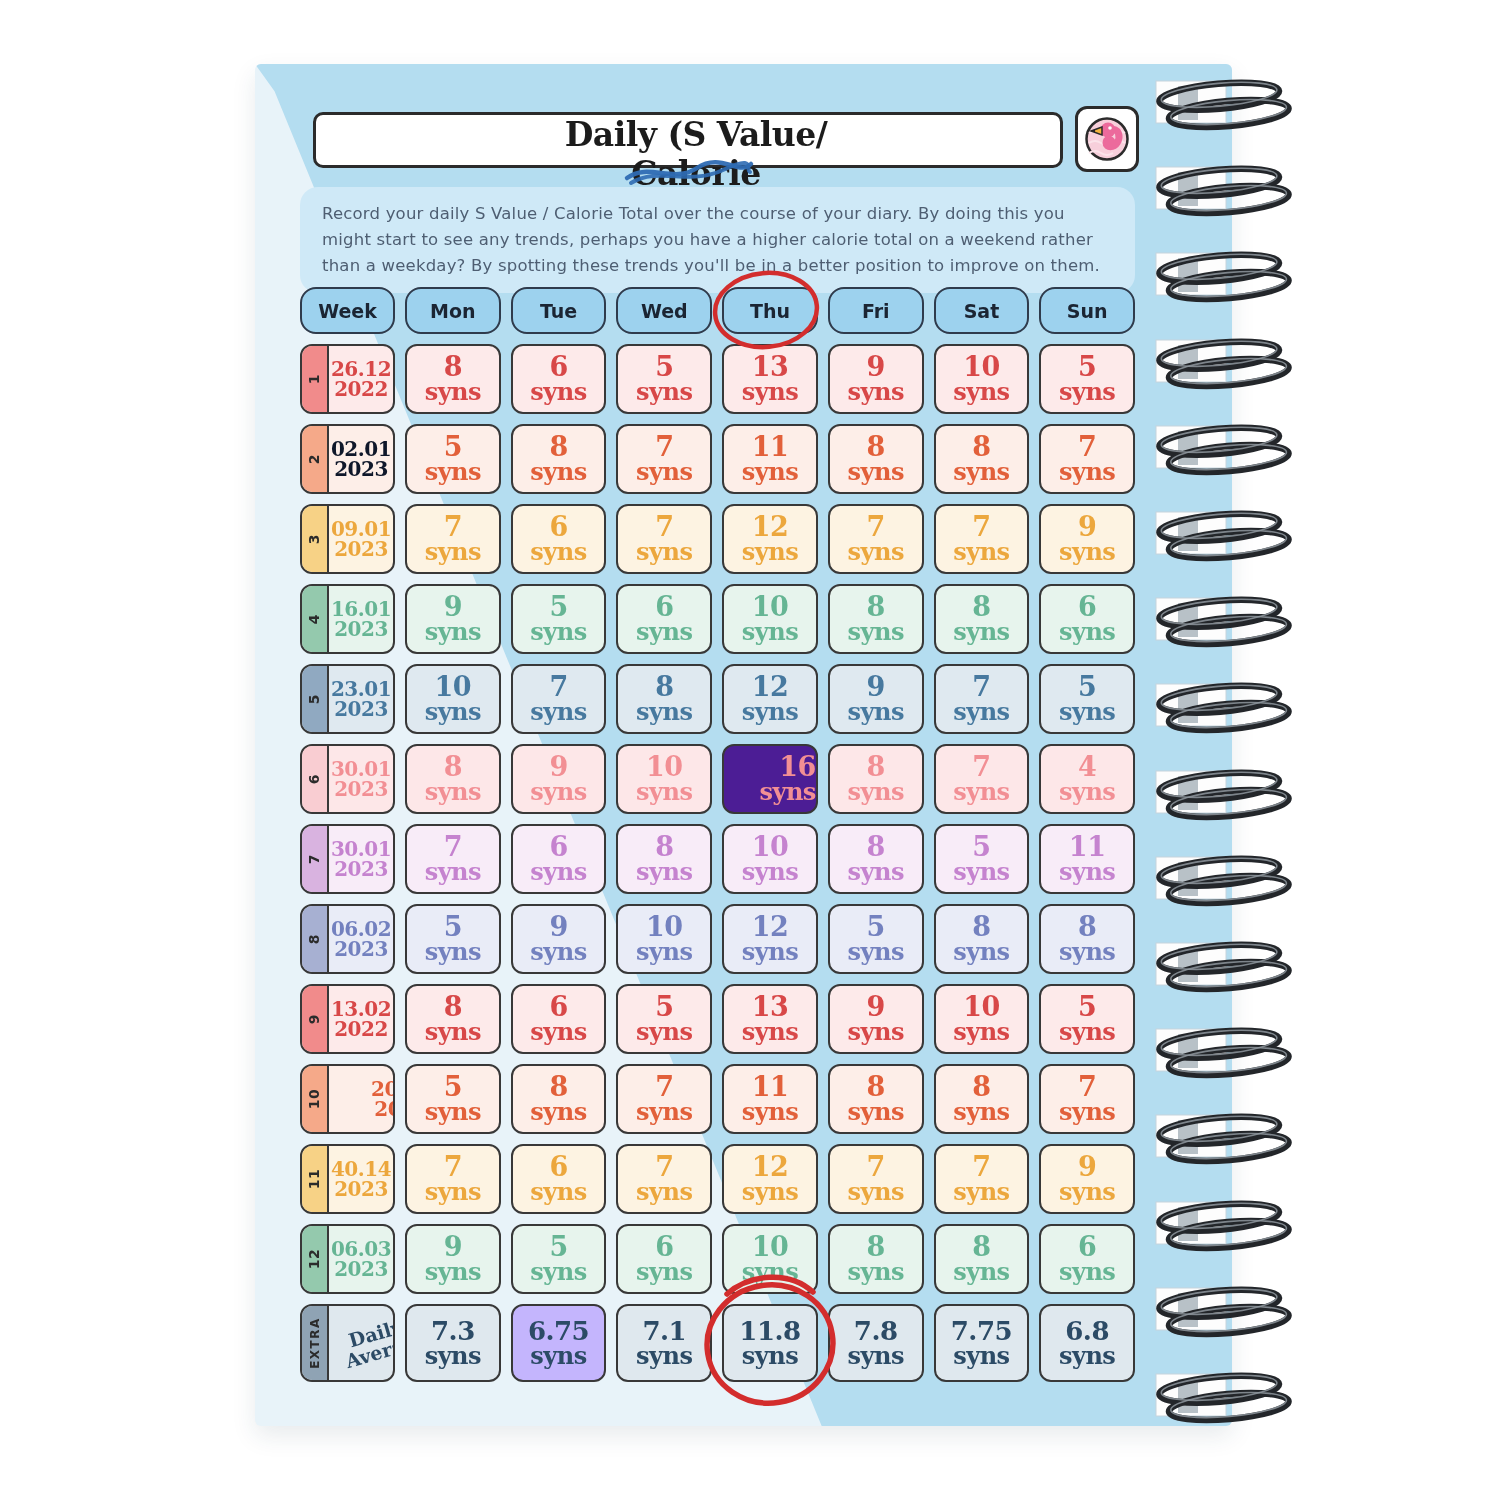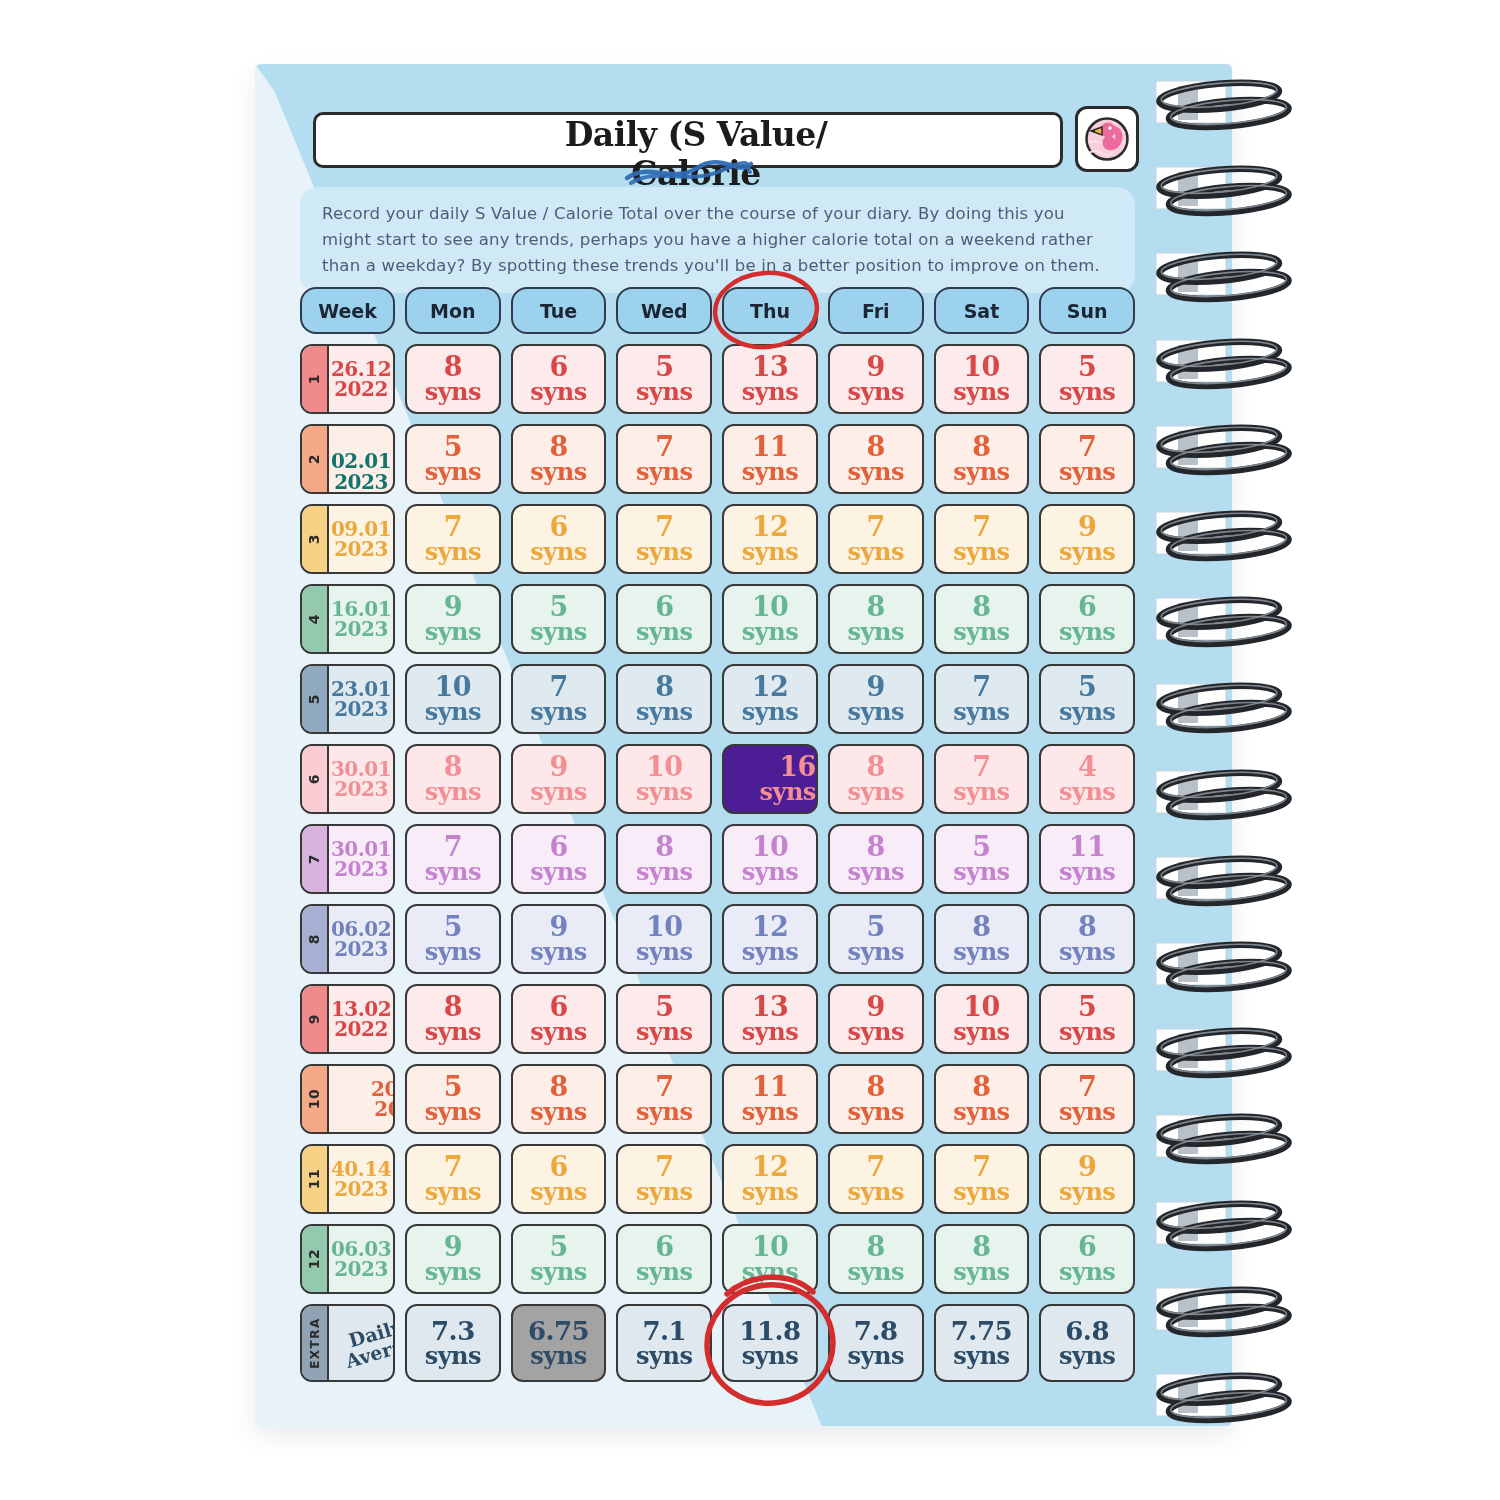--- a/index.html
+++ b/index.html
@@ -131,21 +131,21 @@
           <div class="cell" style="background: rgb(253, 234, 234); color: rgb(216, 72, 72);">
             <div class="num">5</div>
             <div class="unit">syns</div>
           </div>
         </div>
         <div class="trow data-row">
           <div class="weekcell" style="background: rgb(253, 238, 232);">
             <div class="wtab" style="background: rgb(245, 169, 137);">
               <span>2</span>
             </div>
-            <div class="wdate" style="color: #0f766e; justify-content: flex-end;">
+            <div class="wdate" style="color: #0f172a;">
               <div>02.01</div>
               <div>2023</div>
             </div>
           </div>
           <div class="cell" style="background: rgb(253, 238, 232); color: rgb(226, 96, 58);">
             <div class="num">5</div>
             <div class="unit">syns</div>
           </div>
           <div class="cell" style="background: rgb(253, 238, 232); color: rgb(226, 96, 58);">
             <div class="num">8</div>
@@ -571,21 +571,21 @@
               <div>
                 <div>Daily</div>
                 <div>&nbsp;&nbsp;Average</div>
               </div>
             </div>
           </div>
           <div class="cell" style="background: rgb(223, 232, 238); color: rgb(44, 75, 102);">
             <div class="num" style="font-size: 26px;">7.3</div>
             <div class="unit">syns</div>
           </div>
-          <div class="cell" style="background: #a3a3a3; color: rgb(44, 75, 102);">
+          <div class="cell" style="background: #c4b5fd; color: rgb(44, 75, 102);">
             <div class="num" style="font-size: 26px;">6.75</div>
             <div class="unit">syns</div>
           </div>
           <div class="cell" style="background: rgb(223, 232, 238); color: rgb(44, 75, 102);">
             <div class="num" style="font-size: 26px;">7.1</div>
             <div class="unit">syns</div>
           </div>
           <div class="cell" style="background: rgb(223, 232, 238); color: rgb(44, 75, 102);">
             <div class="num" style="font-size: 26px;">11.8</div>
             <div class="unit">syns</div>

